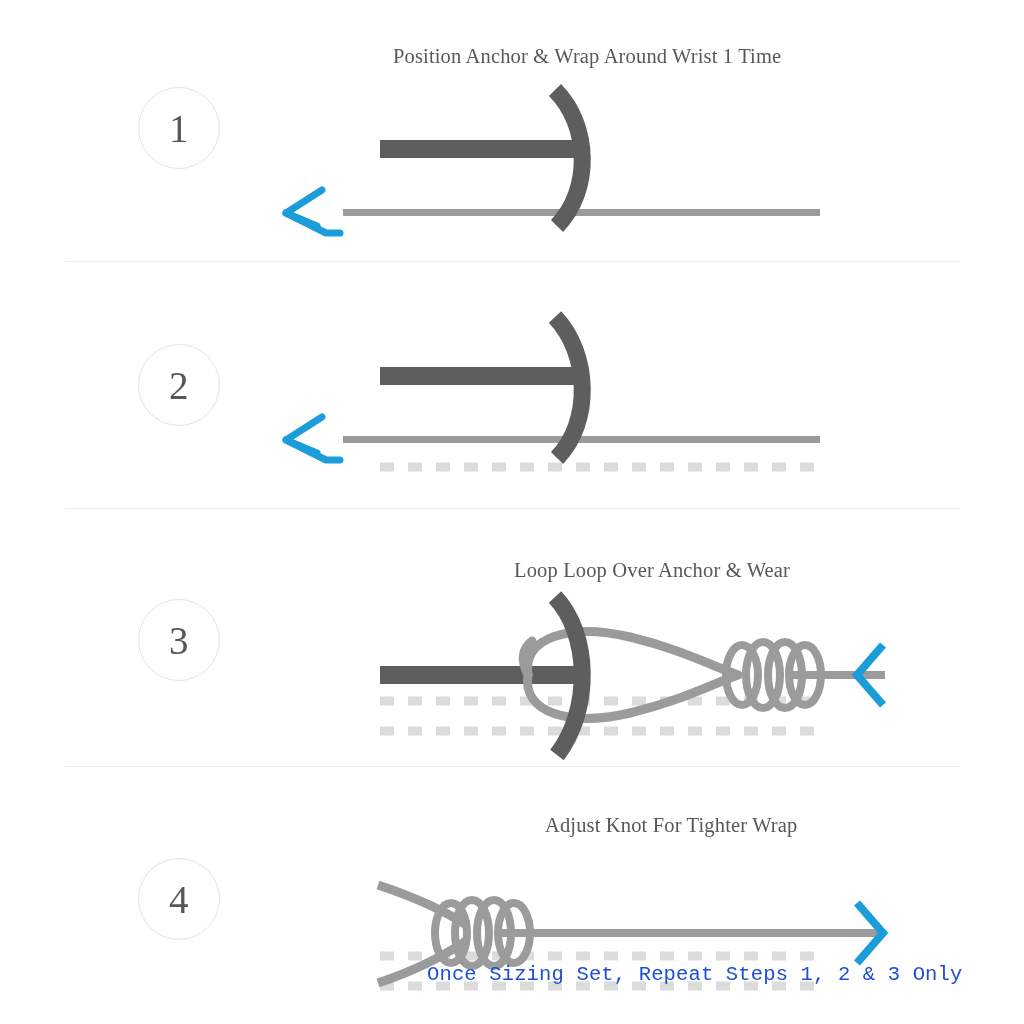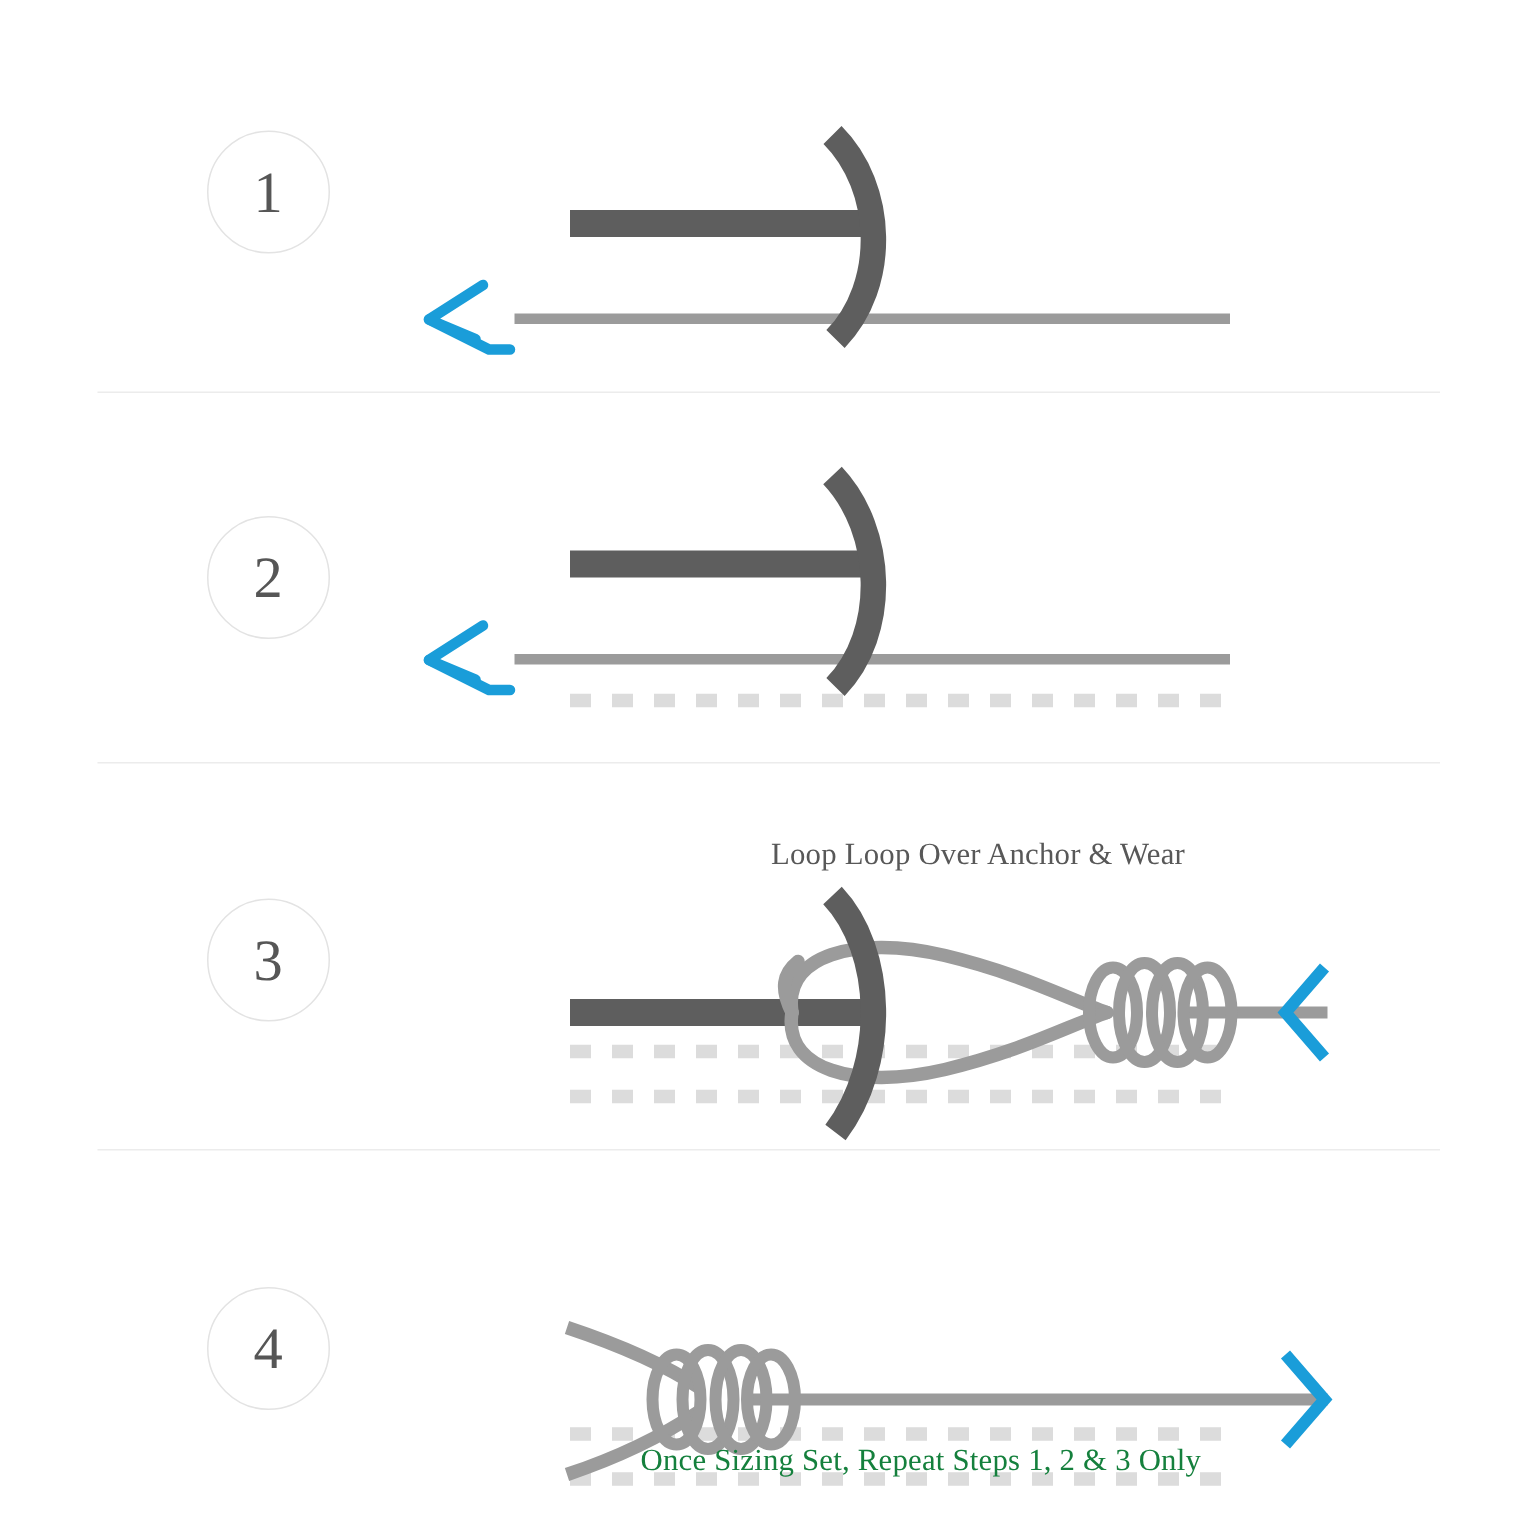--- a/index.html
+++ b/index.html
@@ -64,43 +64,44 @@
     position: absolute;
     font-family: "Liberation Serif", serif;
     font-size: 20.5px;
     color: #585858;
     white-space: nowrap;
     letter-spacing: 0.15px;
   }
 
   .footnote {
     position: absolute;
-    font-family: Liberation Serif, serif;
+    font-family: Liberation Mono, monospace;
     font-size: 20.5px;
-    color: #15803d;
+    color: #1d4ed8;
     white-space: nowrap;
     letter-spacing: 0.15px;
     text-align: center;
   }
 
   svg.art {
     position: absolute;
     overflow: visible;
   }
 </style>
 </head>
 <body>
 
 <div id="sheet">
 
   <div class="divider d1"></div>
   <div class="divider d2"></div>
   <div class="divider d3"></div>
 
   <section class="step step-1">
+    <div class="heading" style="left:393px; top:45px;">Position Anchor &amp; Wrap Around Wrist 1 Time</div>
 
     <div class="badge" style="left:138px; top:87px;">
       <span>1</span>
     </div>
 
     <svg class="art" style="left:270px; top:80px;" width="620" height="165" viewBox="0 0 620 165">
 
       <rect x="73" y="129" width="477" height="7" fill="#9b9b9b"></rect>
 
       <rect x="110" y="60" width="198" height="18" fill="#5e5e5e"></rect>
@@ -165,20 +166,21 @@
         <ellipse cx="493" cy="96" rx="17" ry="33"></ellipse>
         <ellipse cx="515" cy="96" rx="17" ry="33"></ellipse>
         <ellipse cx="535" cy="96" rx="16" ry="30"></ellipse>
       </g>
 
       <path d="M 613 66 L 587 96 L 613 126" fill="none" stroke="#1a9dd9" stroke-width="8" stroke-linecap="butt" stroke-linejoin="miter"></path>
     </svg>
   </section>
 
   <section class="step step-4">
+    <div class="heading" style="left:545px; top:47px;">Adjust Knot For Tighter Wrap</div>
 
     <div class="badge" style="left:138px; top:91px;">
       <span>4</span>
     </div>
 
     <svg class="art" style="left:270px; top:70px;" width="640" height="170" viewBox="0 0 640 170">
 
       <line x1="110" y1="119" x2="550" y2="119" stroke="#dcdcdc" stroke-width="9" stroke-dasharray="14 14"></line>
       <line x1="110" y1="149" x2="550" y2="149" stroke="#dcdcdc" stroke-width="9" stroke-dasharray="14 14"></line>
 

